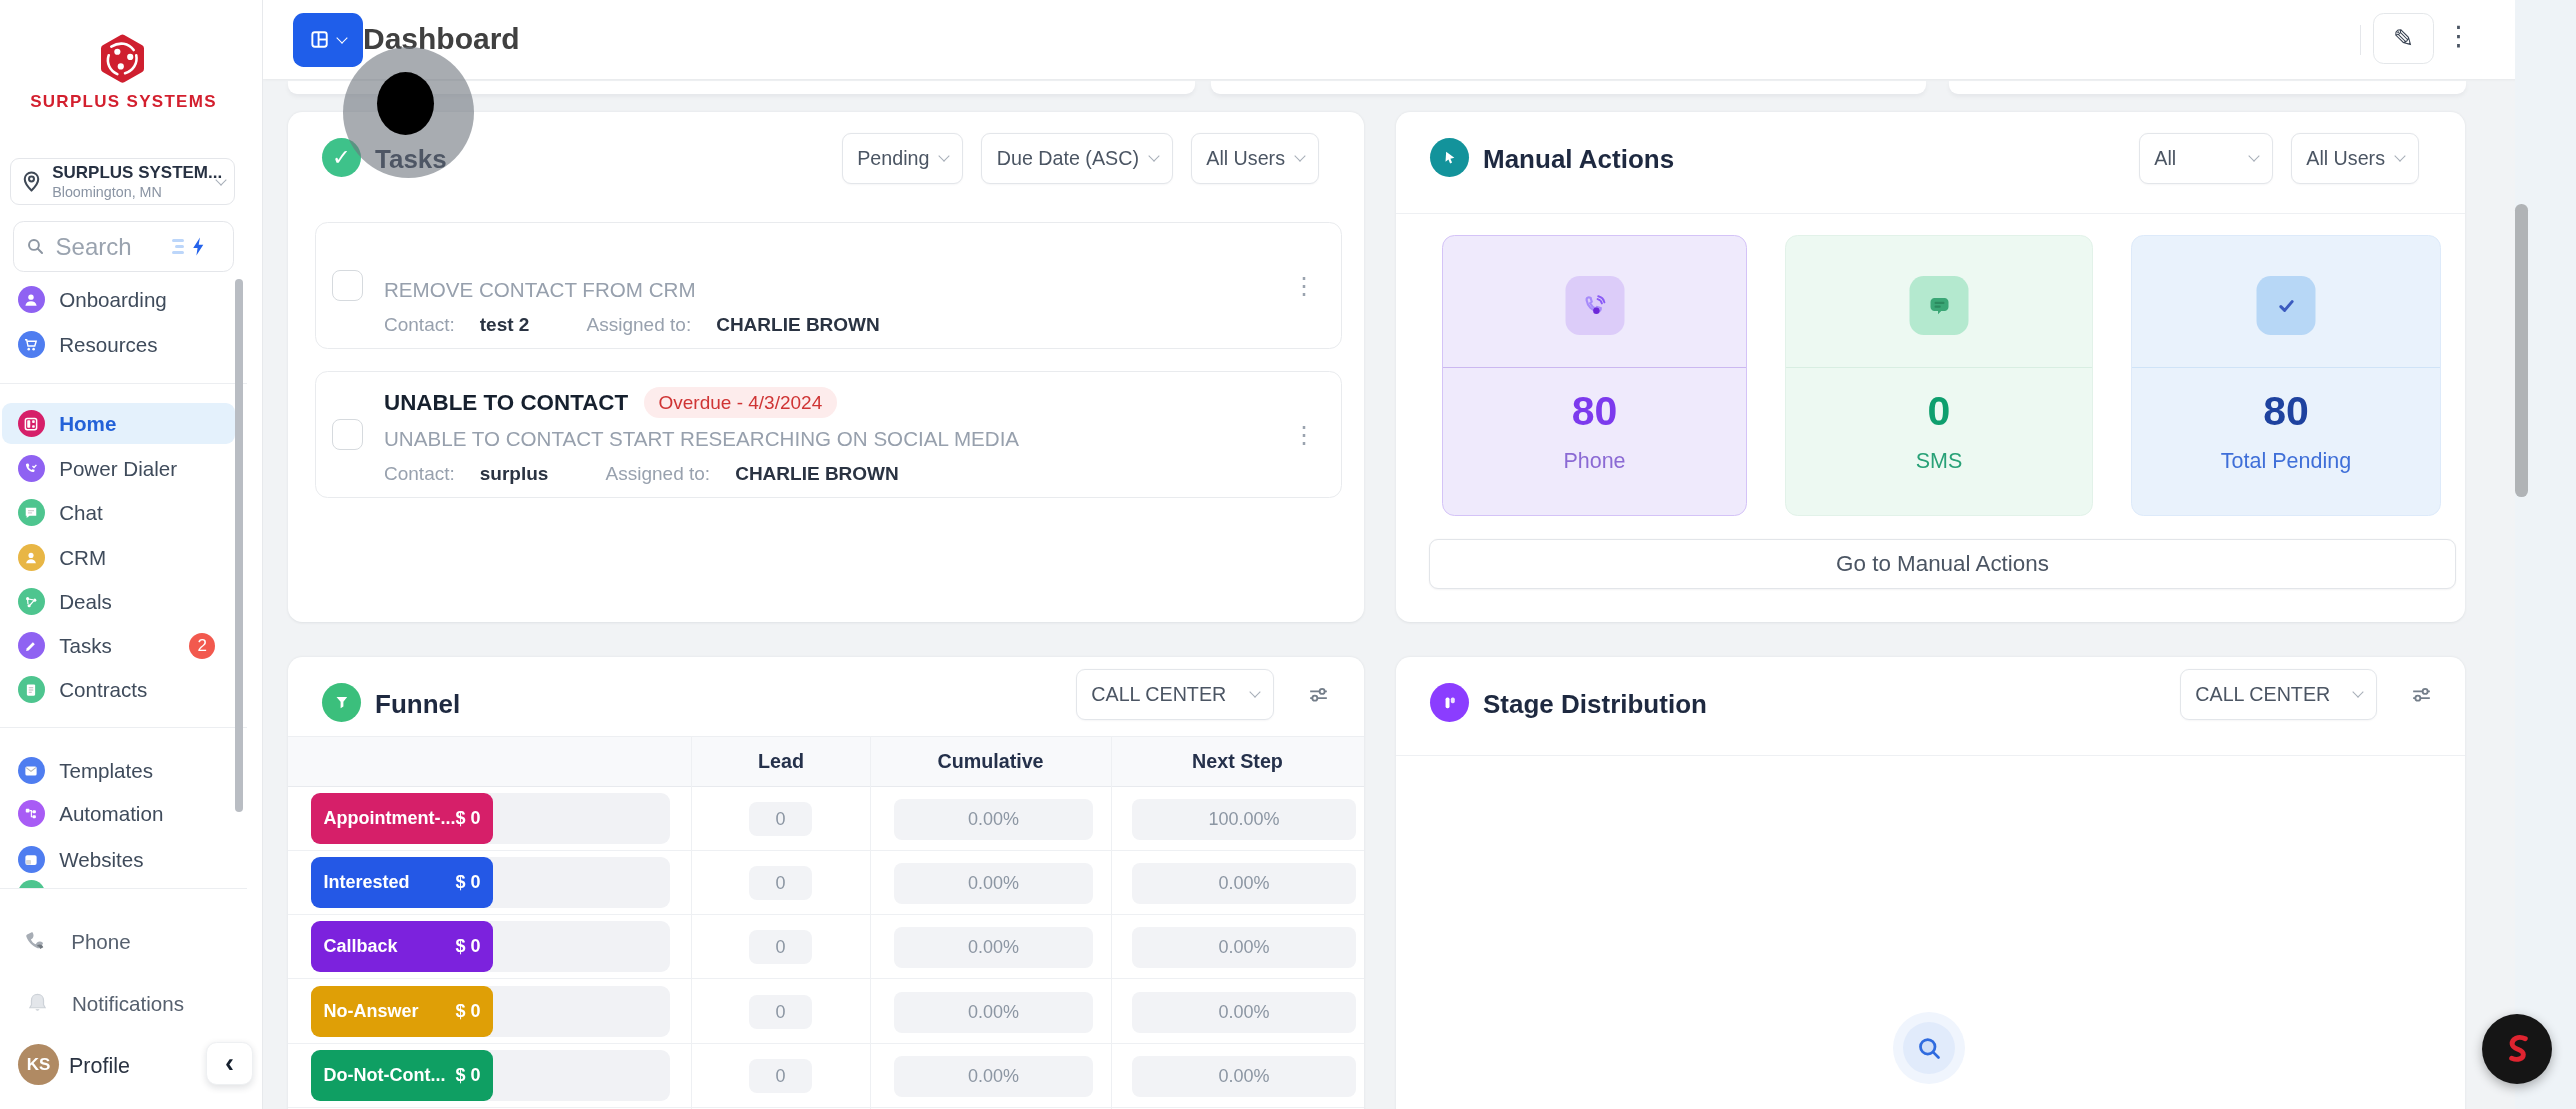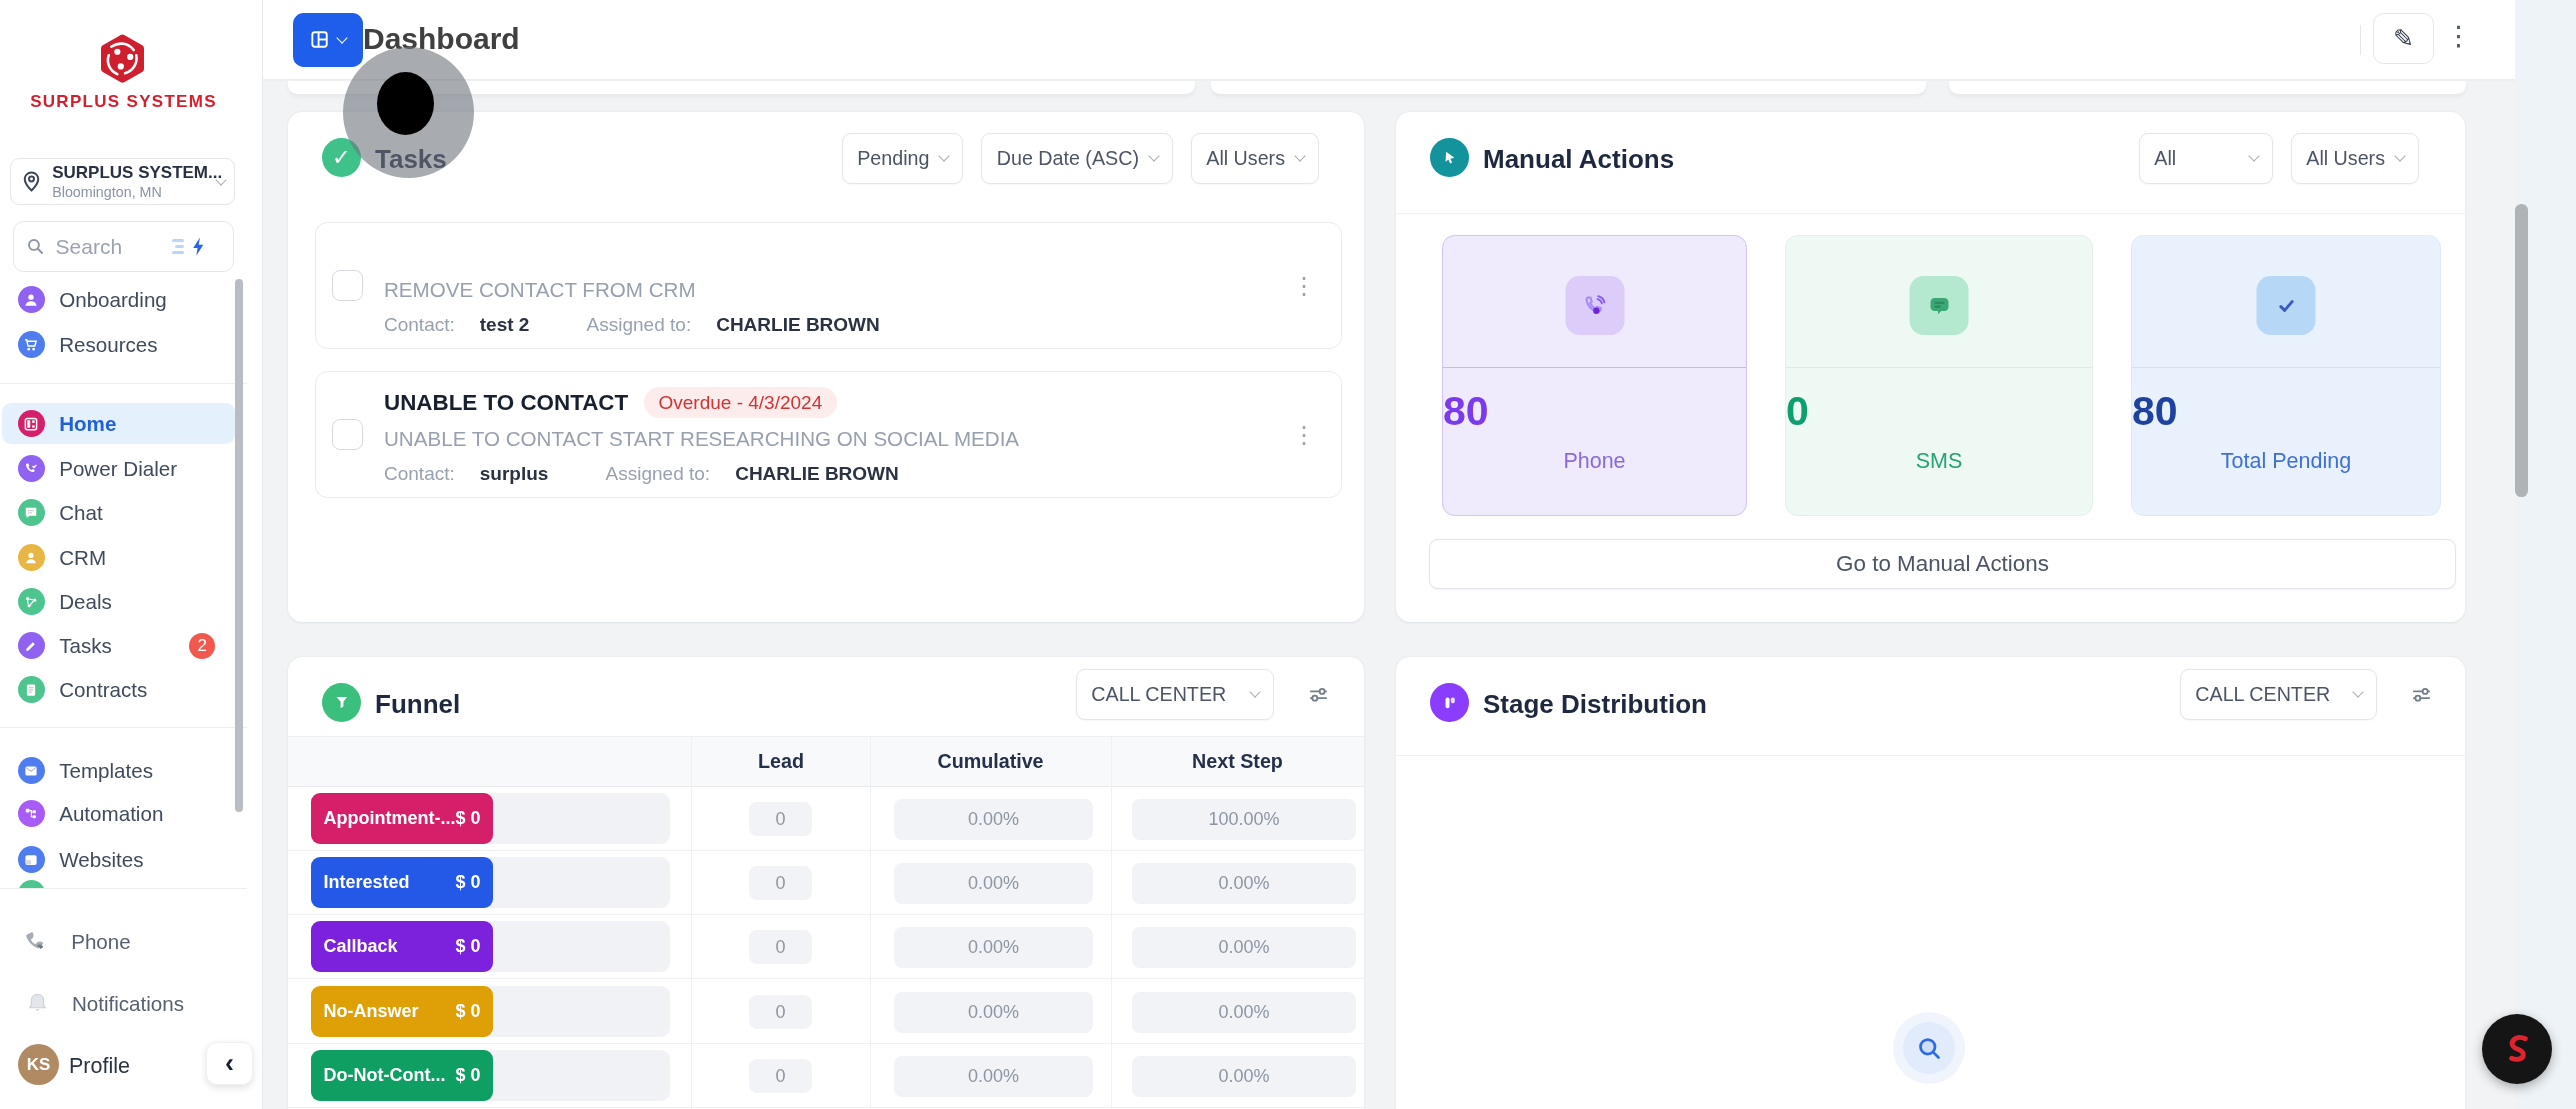--- a/index.html
+++ b/index.html
@@ -7,21 +7,21 @@
 body{font-family:"Liberation Sans","DejaVu Sans",sans-serif;background:#f1f3f5;position:relative;color:#1f2a3c}
 .abs{position:absolute}
 svg{display:block}
 
 #sidebar{position:absolute;left:0;top:0;width:263px;height:1109px;background:#fff;border-right:0.9px solid #e7e9ec;z-index:10}
 .logo-text{position:absolute;top:92px;left:0;width:247px;text-align:center;font-size:17px;font-weight:800;letter-spacing:1.3px;color:#d31f2e}
 .acct{position:absolute;left:9.8px;top:158px;width:225px;height:47px;border:0.9px solid #e4e6ea;border-radius:9px;background:#fff;display:flex;align-items:center;padding:0 9px 0 7.2px}
 .acct-name{font-size:17px;font-weight:700;color:#273142;white-space:nowrap}
 .acct-city{font-size:14.3px;color:#8a94a3;margin-top:1.8px}
 .searchbox{position:absolute;left:13.4px;top:221px;width:221px;height:51px;border:0.9px solid #e4e6ea;border-radius:10.7px;background:#fff;display:flex;align-items:center;padding:0 10.7px}
-.searchbox input{border:none;outline:none;font-size:21px;color:#374151;width:116px;margin-left:9px;font-family:inherit;background:transparent}
+.searchbox input{border:none;outline:none;font-size:24px;color:#374151;width:116px;margin-left:9px;font-family:inherit;background:transparent}
 .searchbox input::placeholder{color:#9aa3af}
 .sdivider{position:absolute;left:0;width:247px;height:0.9px;background:#eceef1}
 .nav-item{position:absolute;left:7.2px;width:233px;height:41px;display:flex;align-items:center;cursor:pointer}
 .nav-item.active{left:1.8px;width:233px;background:#e4f1fc;border-radius:9px;padding-left:5.4px}
 .nav-ic{width:27px;height:27px;border-radius:50%;margin-left:10.7px;display:flex;align-items:center;justify-content:center;flex:none}
 .nav-item.active .nav-ic{margin-left:10.7px}
 .nav-label{font-size:20.6px;color:#3f4b5b;margin-left:14.3px;white-space:nowrap}
 .nav-item.active .nav-label{color:#2361d8;font-weight:700}
 .nav-badge{position:absolute;right:25px;width:26px;height:26px;border-radius:50%;background:#f2594e;color:#fff;font-size:17px;display:flex;align-items:center;justify-content:center}
 .util-label{font-size:20.6px;color:#56606e;margin-left:19.7px}
@@ -52,21 +52,21 @@
 .task-badge{background:#fdecec;color:#cf3434;font-weight:400;border-radius:894px;padding:4.5px 14.3px;font-size:19px}
 .task-desc{position:absolute;left:68px;top:55px;font-size:20.6px;color:#97a0ad}
 .task-meta{position:absolute;left:68px;top:91px;font-size:19px;color:#98a1ae;display:flex;gap:25px;align-items:center}
 .task-meta b{color:#2a3342;font-weight:700}
 .task-more{position:absolute;right:25px;top:49px;font-size:24px;color:#9aa3af;cursor:pointer}
 
 .ma-div{position:absolute;left:0;top:101px;width:100%;height:0.9px;background:#eef0f3}
 .stat{position:absolute;top:123px;height:281px;border-radius:12.5px}
 .stat .icsq{position:absolute;top:40px;left:50%;transform:translateX(-50%);width:59px;height:59px;border-radius:14.3px;display:flex;align-items:center;justify-content:center}
 .stat .sdiv{position:absolute;top:131px;left:0;right:0;height:0.9px}
-.stat .num{position:absolute;top:152px;width:100%;font-size:41px;font-weight:700}
+.stat .num{position:absolute;top:152px;width:100%;text-align:center;font-size:41px;font-weight:700}
 .stat .lbl{position:absolute;top:213px;width:100%;text-align:center;font-size:21.5px}
 .stat.purple{background:#efeafc;border:0.9px solid #d4c3f7}.stat.purple .sdiv{background:#cbb8f0}.stat.purple .icsq{background:#dcccf9}.stat.purple .lbl{color:#8b6ad4}
 .stat.green{background:#edf9f2;border:0.9px solid #e2f2e9}.stat.green .sdiv{background:#d8eee2}.stat.green .icsq{background:#b4e9cf}.stat.green .lbl{color:#28a177}
 .stat.blue{background:#e9f2fc;border:0.9px solid #ddeafa}.stat.blue .sdiv{background:#cfe3f7}.stat.blue .icsq{background:#b7d7f6}.stat.blue .lbl{color:#3f6fd8}
 .cta{position:absolute;left:33px;top:427px;width:1027px;height:50px;border:0.9px solid #e2e5e9;border-radius:9px;background:#fff;box-shadow:0 0.9px 1.8px rgba(16,24,40,.05);display:flex;align-items:center;justify-content:center;font-size:22.4px;color:#4b5563;cursor:pointer}
 
 .thead{position:absolute;left:0;top:79px;width:1076px;height:51px;background:#f8f9fb;border-top:0.9px solid #edeff2;border-bottom:0.9px solid #e8eaee}
 .th{position:absolute;top:13.4px;font-size:19.7px;font-weight:700;color:#25314b;text-align:center}
 .vline{position:absolute;top:79px;bottom:0;width:0.9px;background:#eef0f3}
 .frow{position:absolute;left:0;width:1076px;height:64px;border-bottom:0.9px solid #eef0f3}

